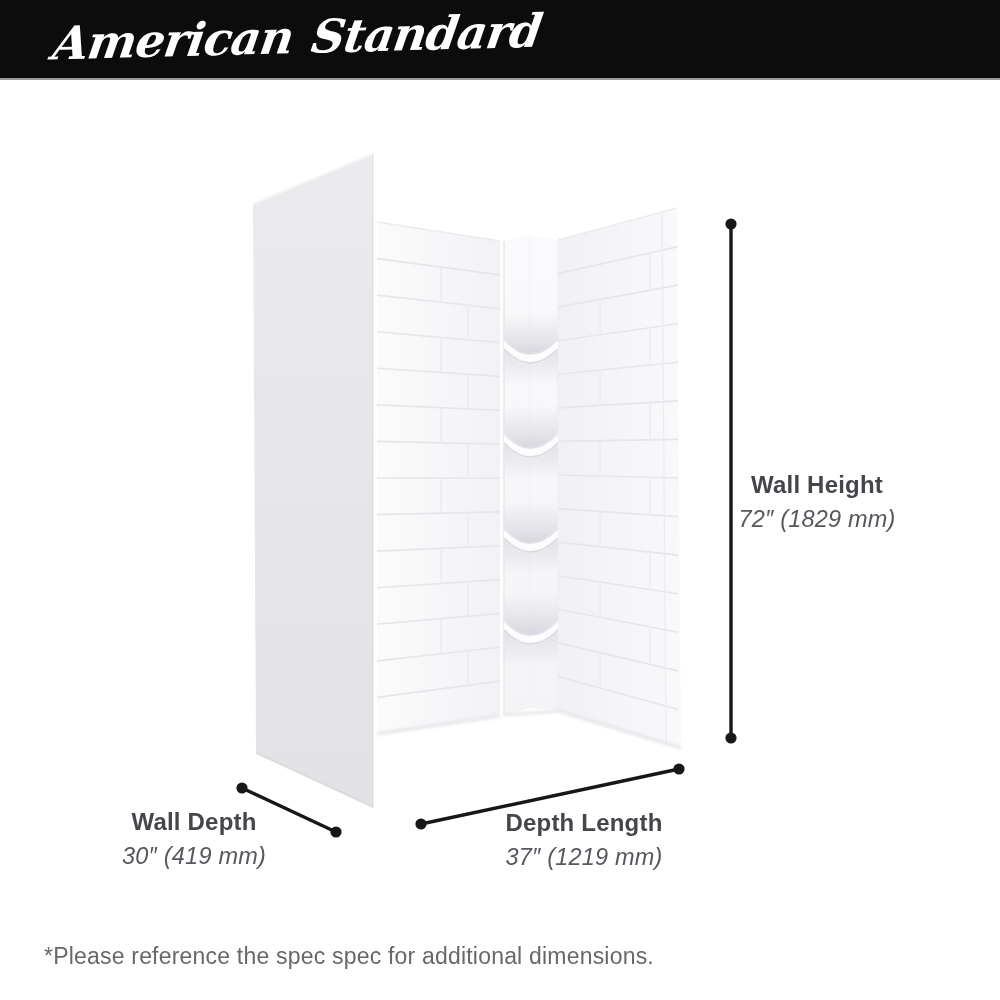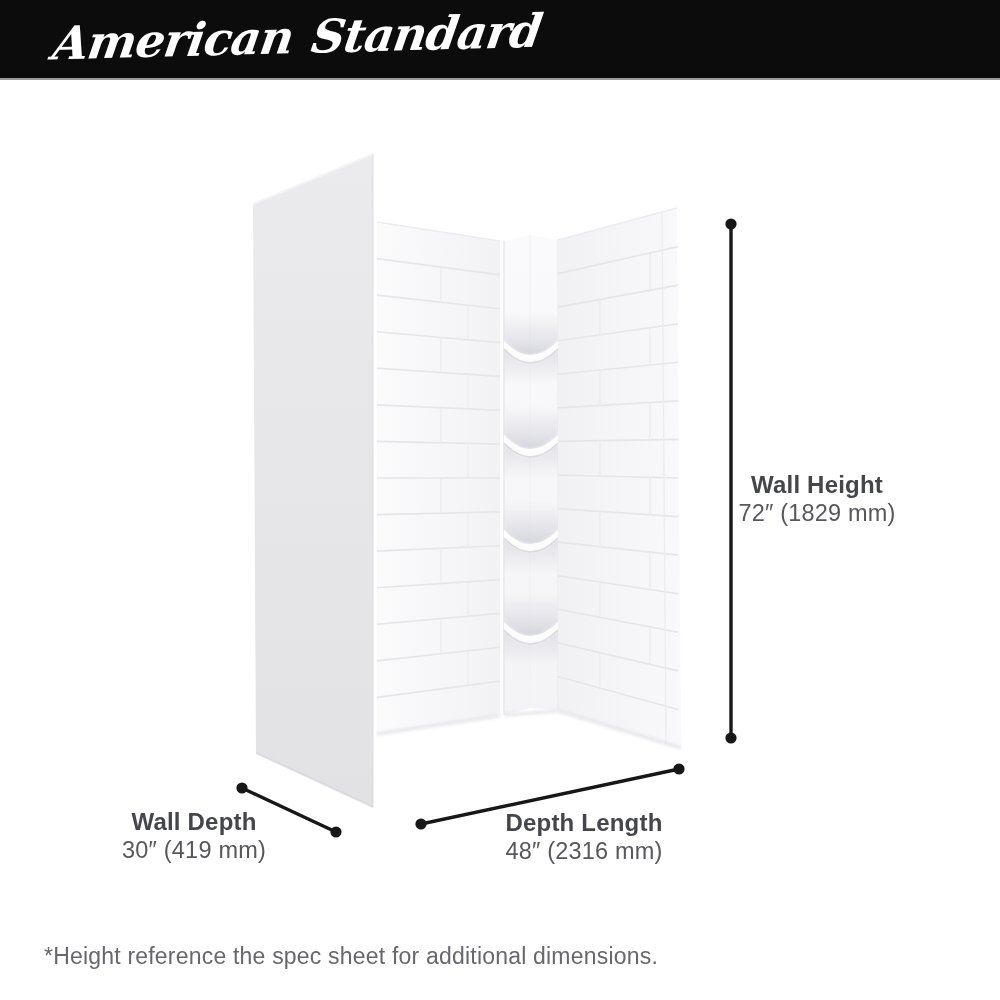--- a/index.html
+++ b/index.html
@@ -22,21 +22,21 @@
     white-space:nowrap;
   }
 
   
   .stage { position:absolute; left:0; top:0; width:895px; height:1000px; }
   .stage svg { position:absolute; left:0; top:0; }
 
   
   .dim-label { position:absolute; transform:translateX(-50%); text-align:center; line-height:1.12; white-space:nowrap; }
   .dim-name  { font-weight:bold; font-size:24px; color:#45454c; letter-spacing:.2px; }
-  .dim-value { font-size:23.5px; color:#57575e; letter-spacing:.2px; margin-top:1px; }
+  .dim-value { font-size:23.5px; color:#57575e; letter-spacing:.2px; margin-top:7px;font-style:italic; }
   .dim-label.height { left:817px; top:472px; }
   .dim-label.depth  { left:194px; top:809px;text-align:center; }
   .dim-label.length { left:584px; top:810px; }
 
   
   .footnote {
     position:absolute; left:44px; top:943px;
     font-size:23px; color:#67676c; letter-spacing:.2px; white-space:nowrap;
   }
 </style>
@@ -178,18 +178,18 @@
     <div class="dim-label height">
       <div class="dim-name">Wall Height</div>
       <div class="dim-value">72″ (1829 mm)</div>
     </div>
     <div class="dim-label depth">
       <div class="dim-name">Wall Depth</div>
       <div class="dim-value">30″ (419 mm)</div>
     </div>
     <div class="dim-label length">
       <div class="dim-name">Depth Length</div>
-      <div class="dim-value">48″ (2316 mm)</div>
+      <div class="dim-value">37″ (1219 mm)</div>
     </div>
   </div>
 
-  <div class="footnote">*Height reference the spec sheet for additional dimensions.</div>
+  <div class="footnote">*Please reference the spec spec for additional dimensions.</div>
 </div>
 
 </body></html>

